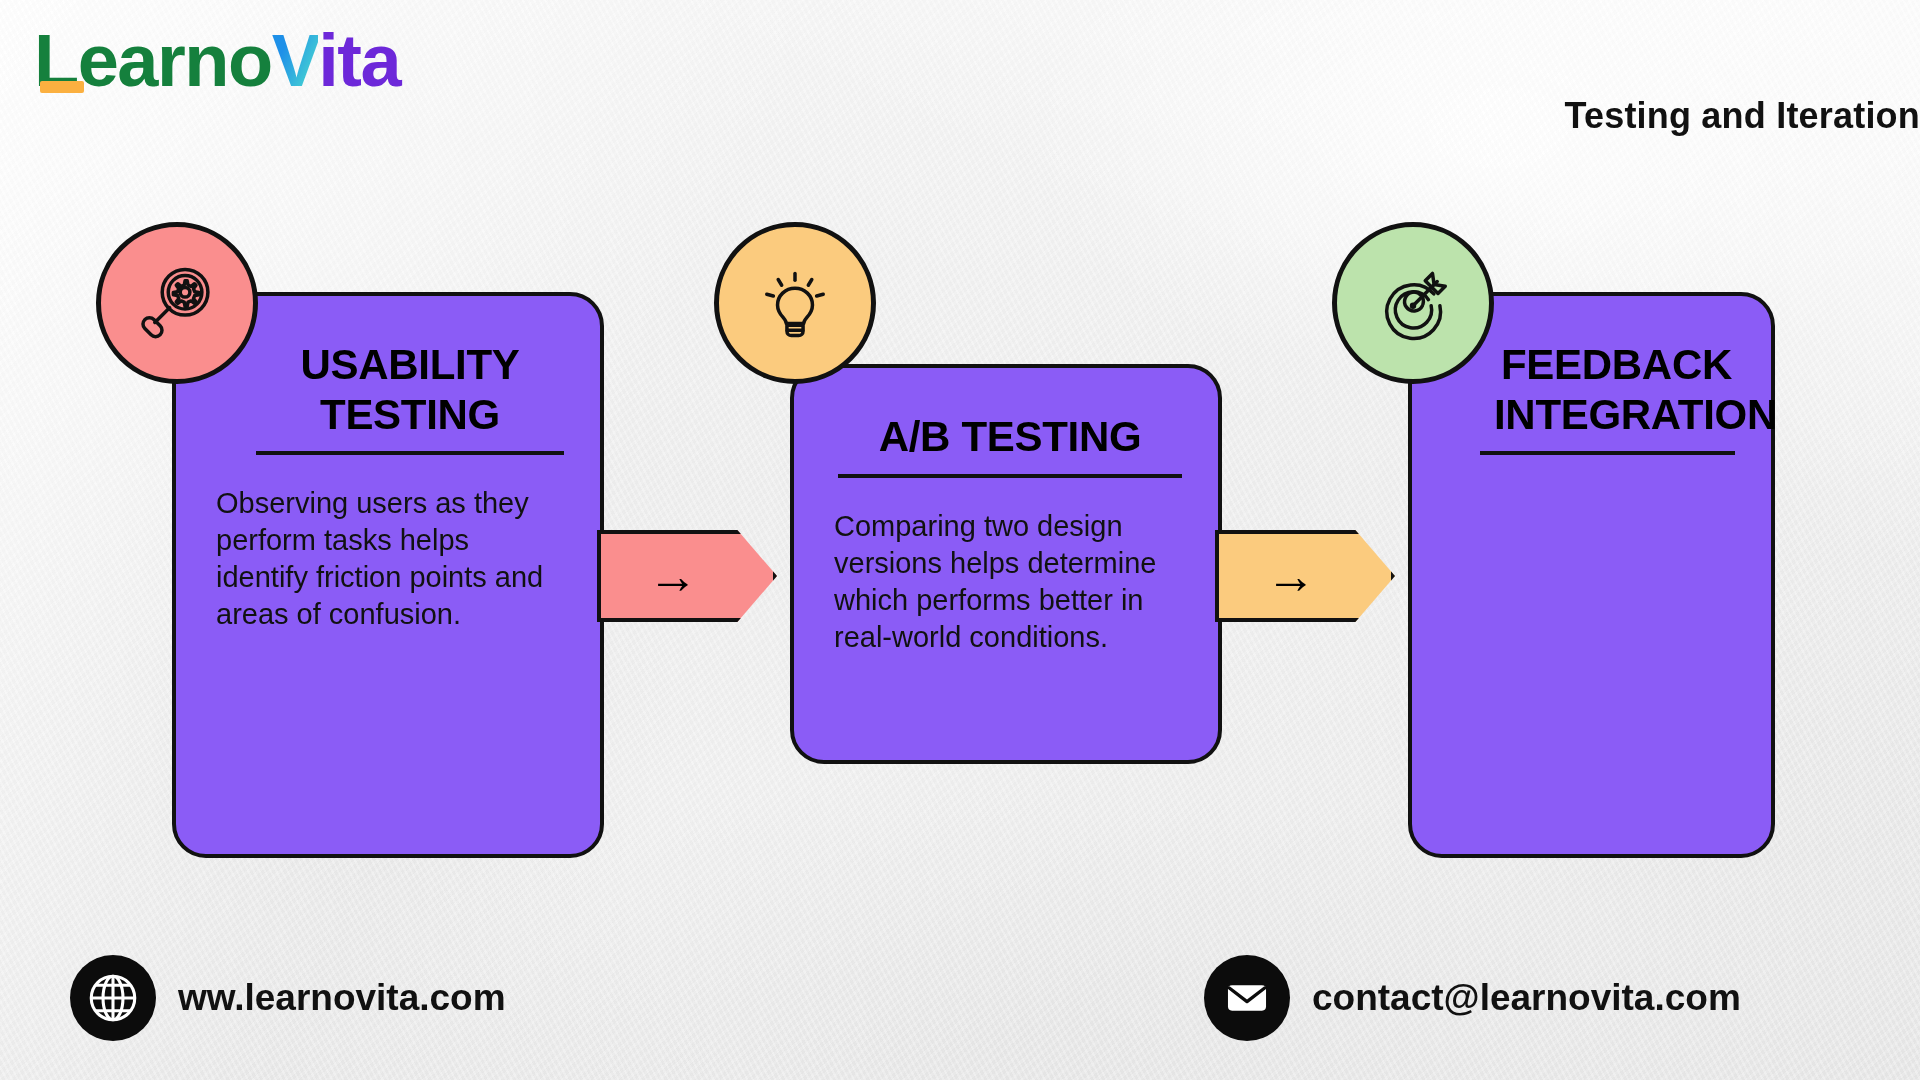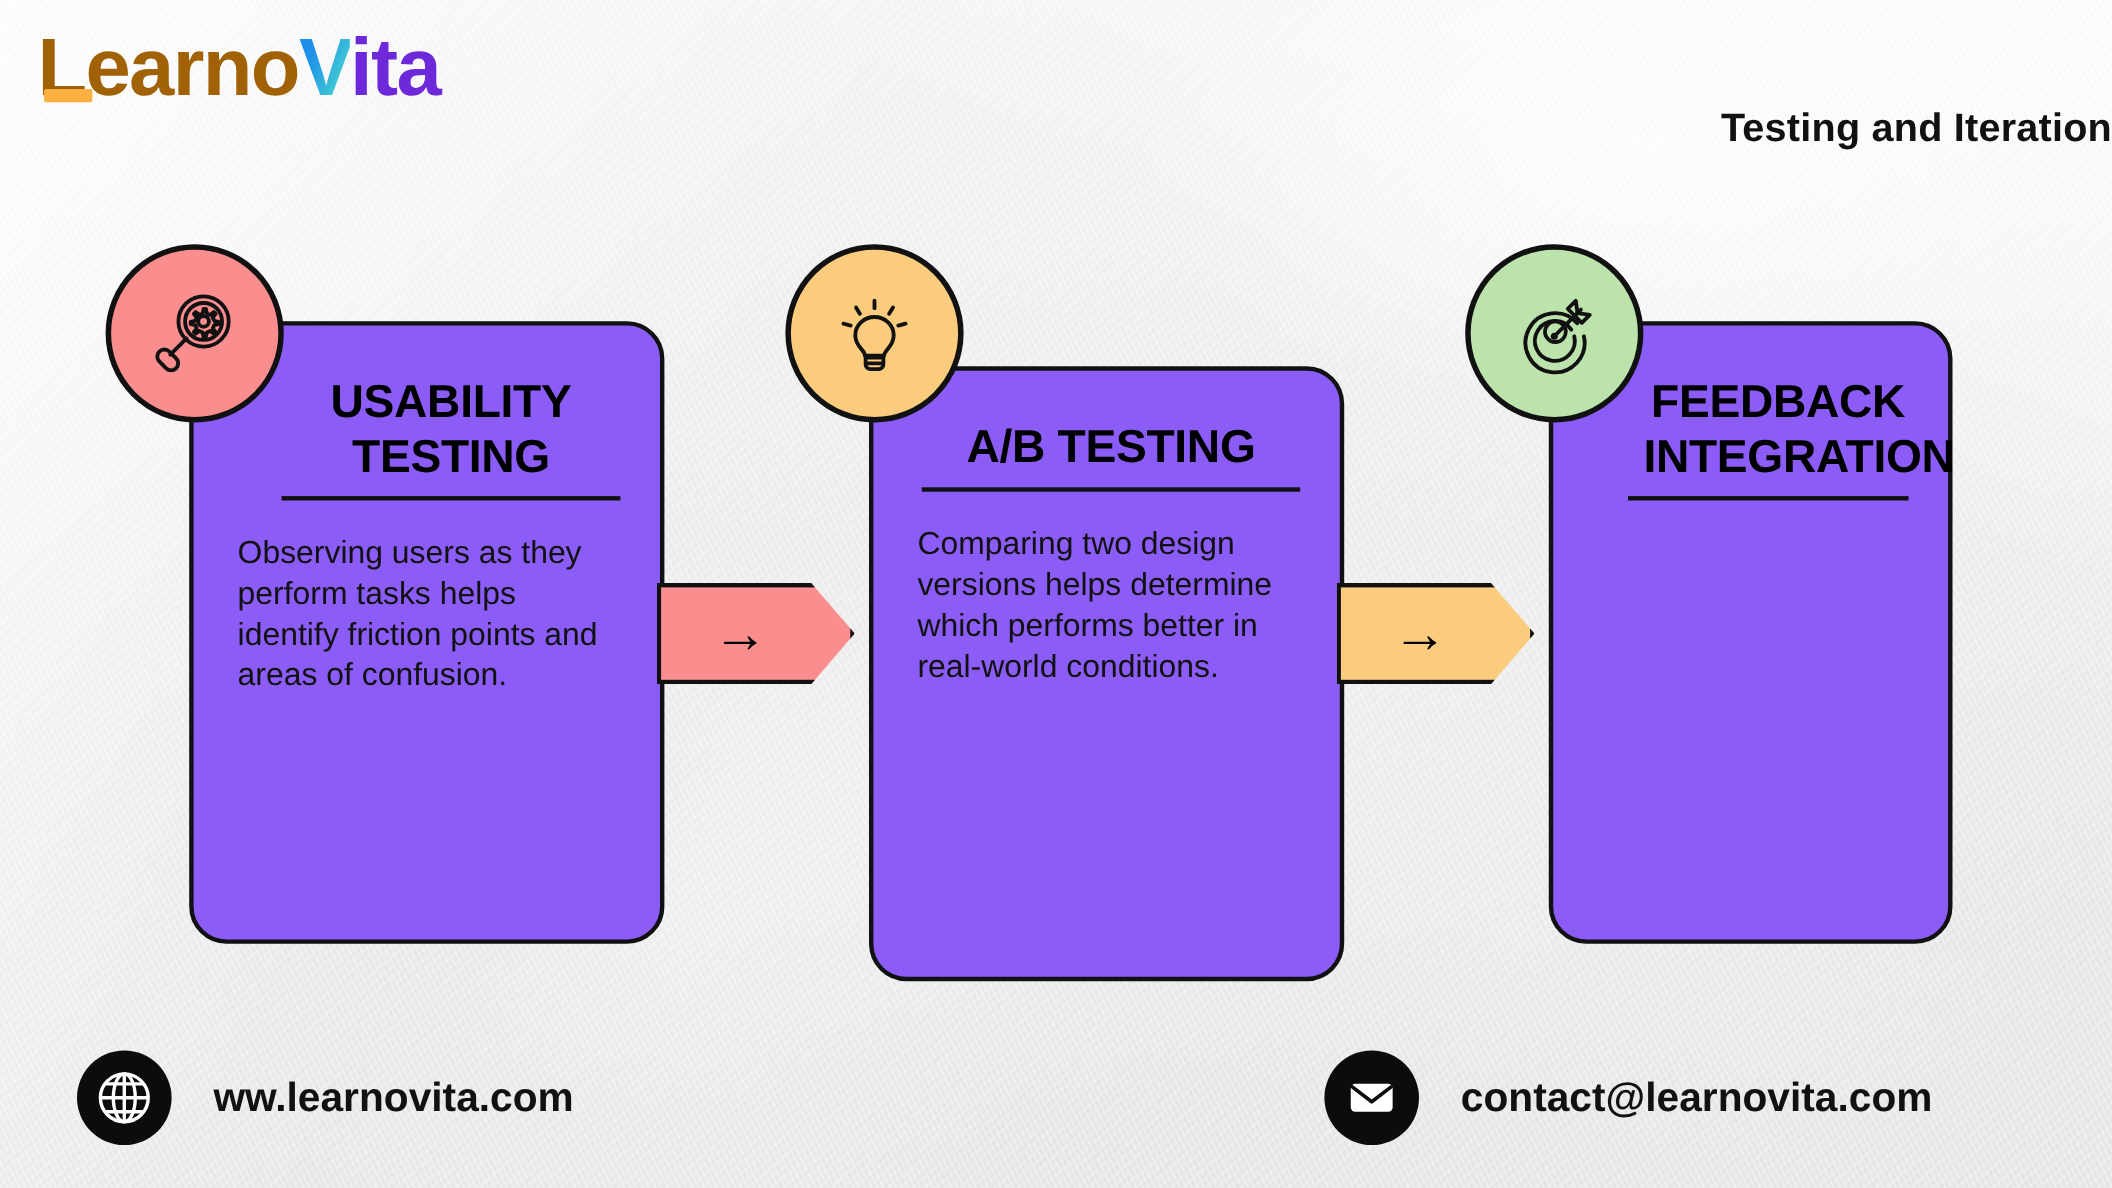--- a/index.html
+++ b/index.html
@@ -47,21 +47,21 @@
   
   #logo {
     position: absolute;
     left: 34px; top: 24px;
     font-size: 74px;
     font-weight: 700;
     letter-spacing: -1.5px;
     line-height: 1;
     white-space: nowrap;
   }
-  #logo .l-orange { color: #a16207; }
+  #logo .l-orange { color: #15803d; }
   #logo .l-blue   { color: #6d28d9; }
   #logo .l-v {
     background: linear-gradient(115deg, #1E90E8 0%, #1E90E8 30%, #3FC6D6 72%, #45CFE0 100%);
     -webkit-background-clip: text;
     background-clip: text;
     color: transparent;
   }
   #logo .l-foot {
     position: absolute;
     left: 6px; bottom: 5px;
@@ -84,21 +84,21 @@
 
   
   .card {
     position: absolute;
     background: #8b5cf6;
     border: 4px solid #111;
     border-radius: 34px;
     padding: 44px 32px 30px 40px;
   }
   #card-0 { left: 172px; top: 292px; width: 432px; height: 566px; }
-  #card-1 { left: 790px; top: 333px; width: 432px; height: 559px; }
+  #card-1 { left: 790px; top: 364px; width: 432px; height: 400px; }
   #card-2 { left: 1408px; top: 292px; width: 367px; height: 566px; }
 
   .card-title {
     font-size: 42px;
     font-weight: 700;
     color: #000;
     text-align: center;
     line-height: 1.18;
     padding-left: 36px;
     letter-spacing: -.3px;
@@ -152,21 +152,21 @@
   }
   .flow-arrow .glyph { font-size: 50px; line-height: 1; color: #000; margin-right: 28px; }
   #arrow-0 { left: 597px;  top: 530px; background: #FA8E8E; }
   #arrow-1 { left: 1215px; top: 530px; background: #FBCB7E; }
 
   
   .footer-item {
     position: absolute;
     display: flex;
     align-items: center;
-    gap: 38px;
+    gap: 22px;
   }
   #footer-site  { left: 70px;   top: 955px; }
   #footer-email { left: 1204px; top: 955px; }
 
   .footer-circle {
     width: 86px; height: 86px;
     border-radius: 50%;
     background: #0c0c0c;
     display: flex;
     align-items: center;

